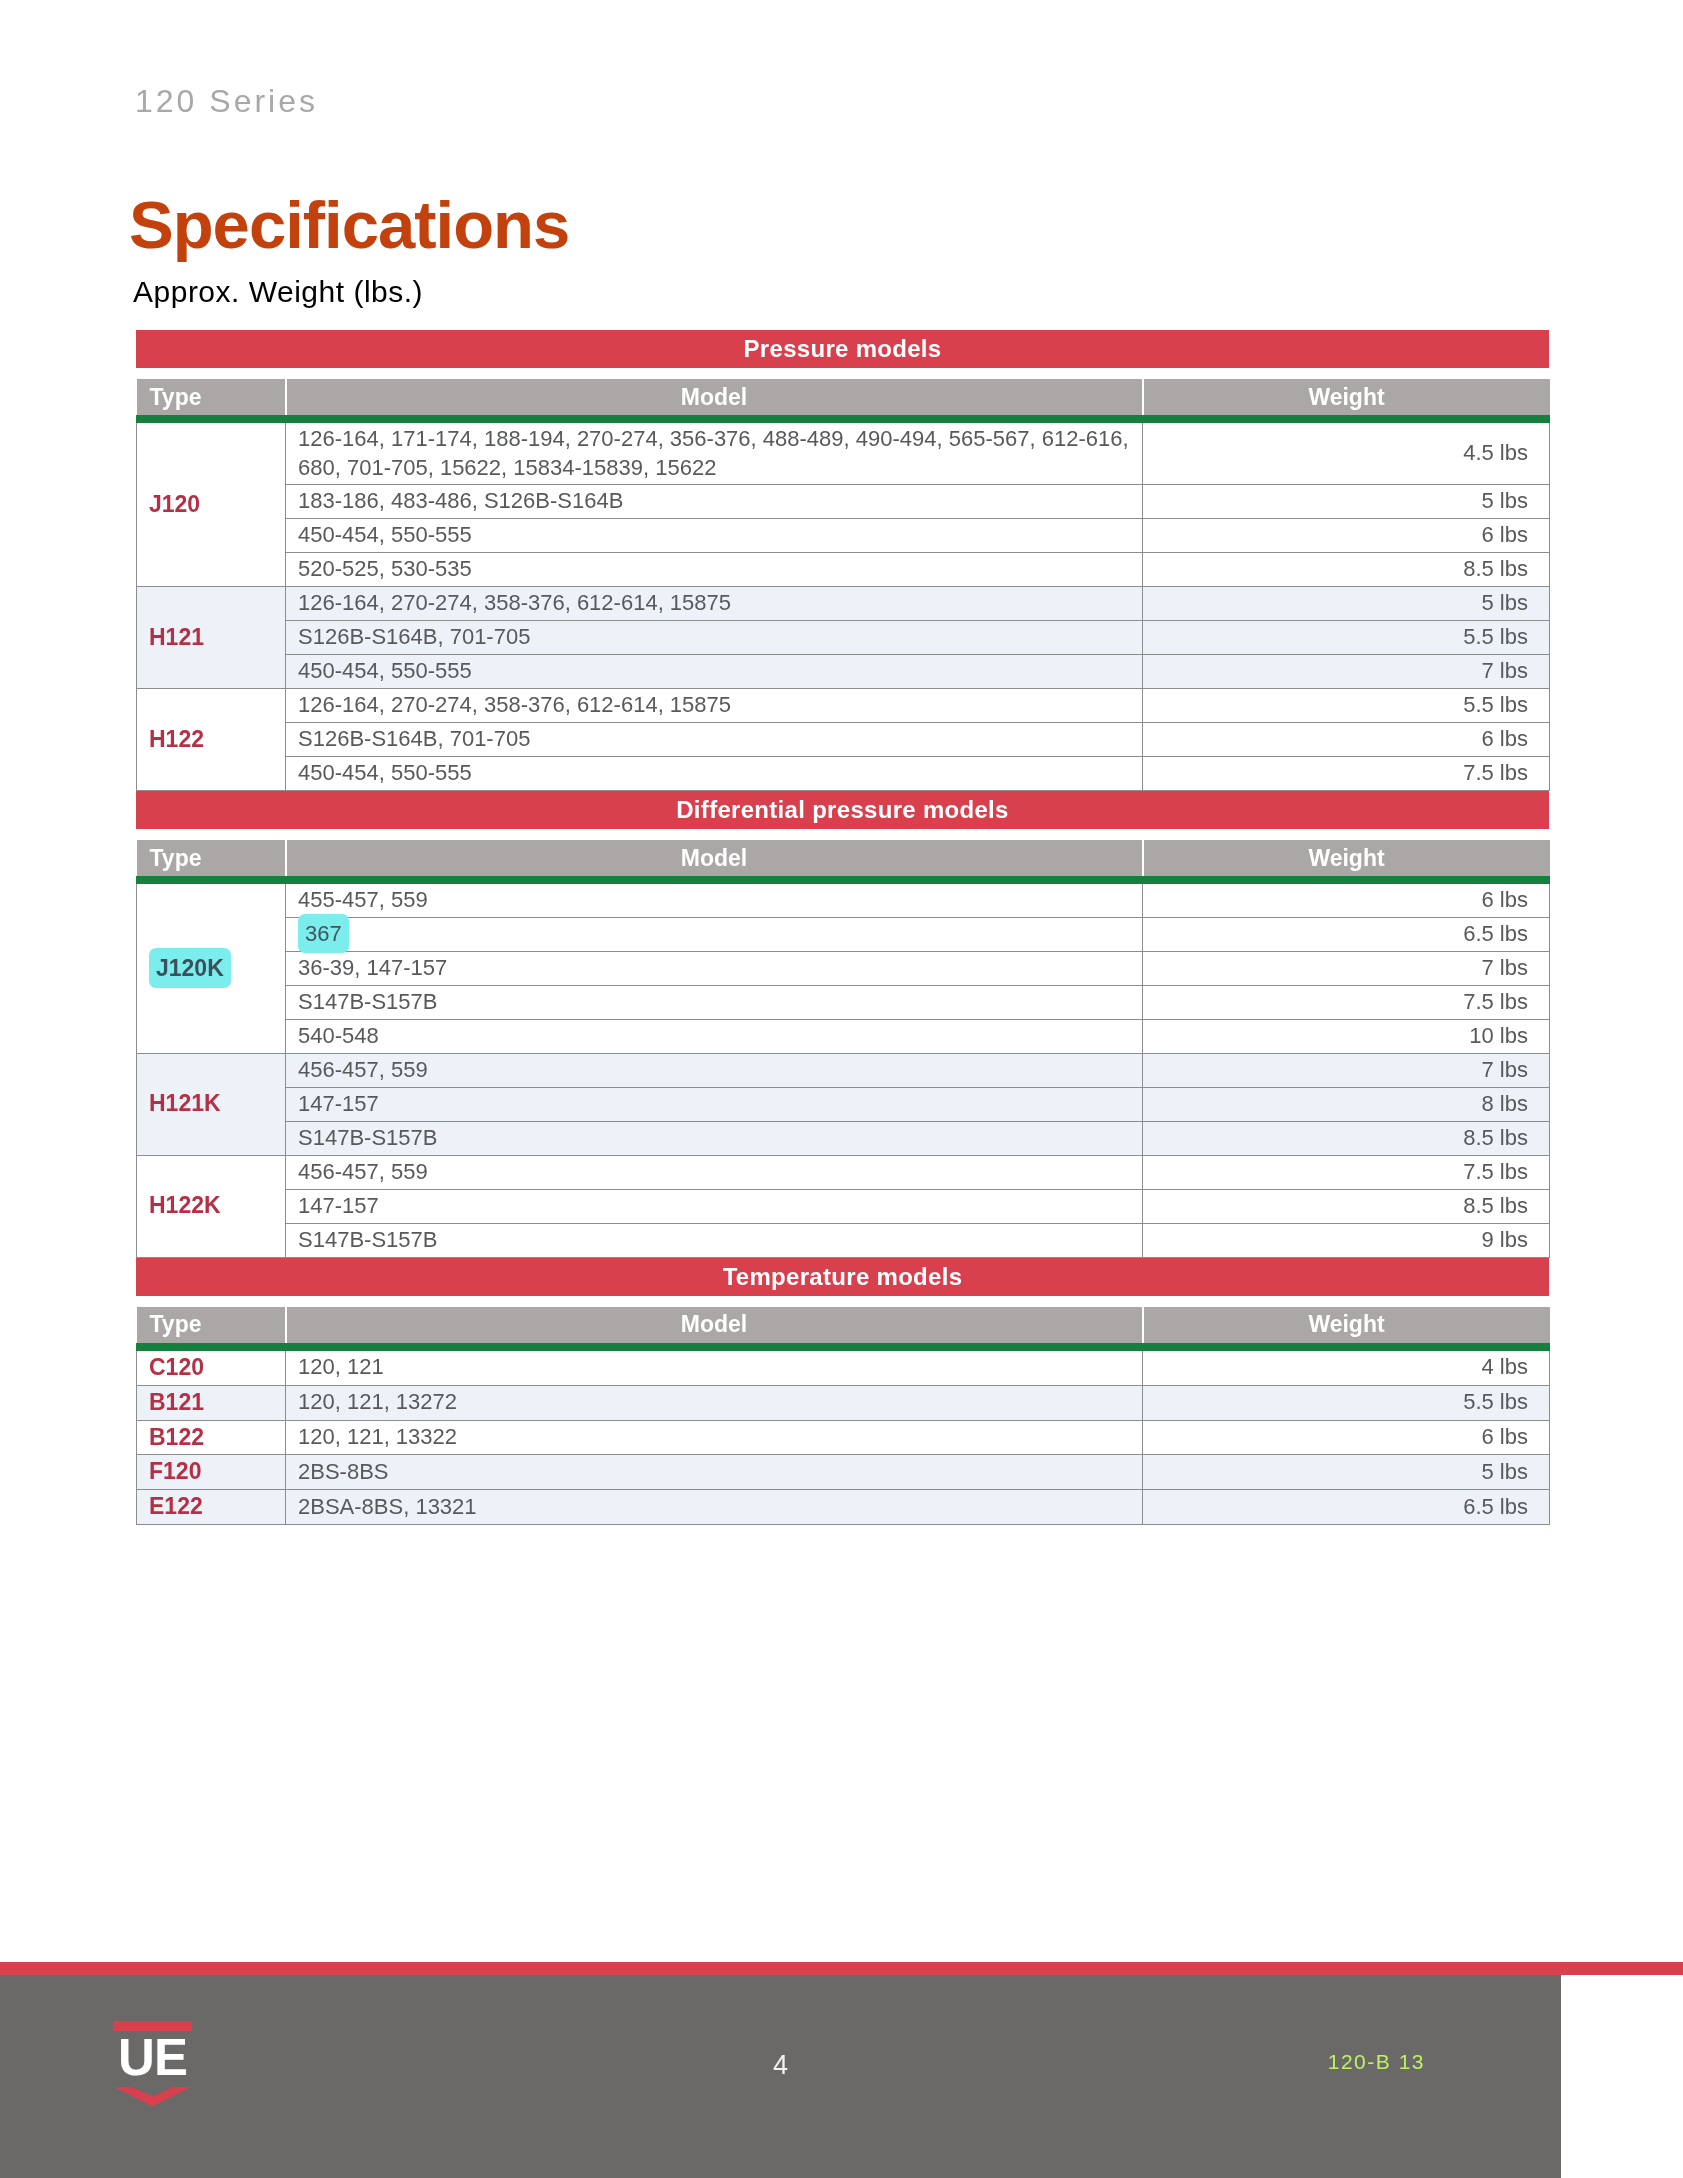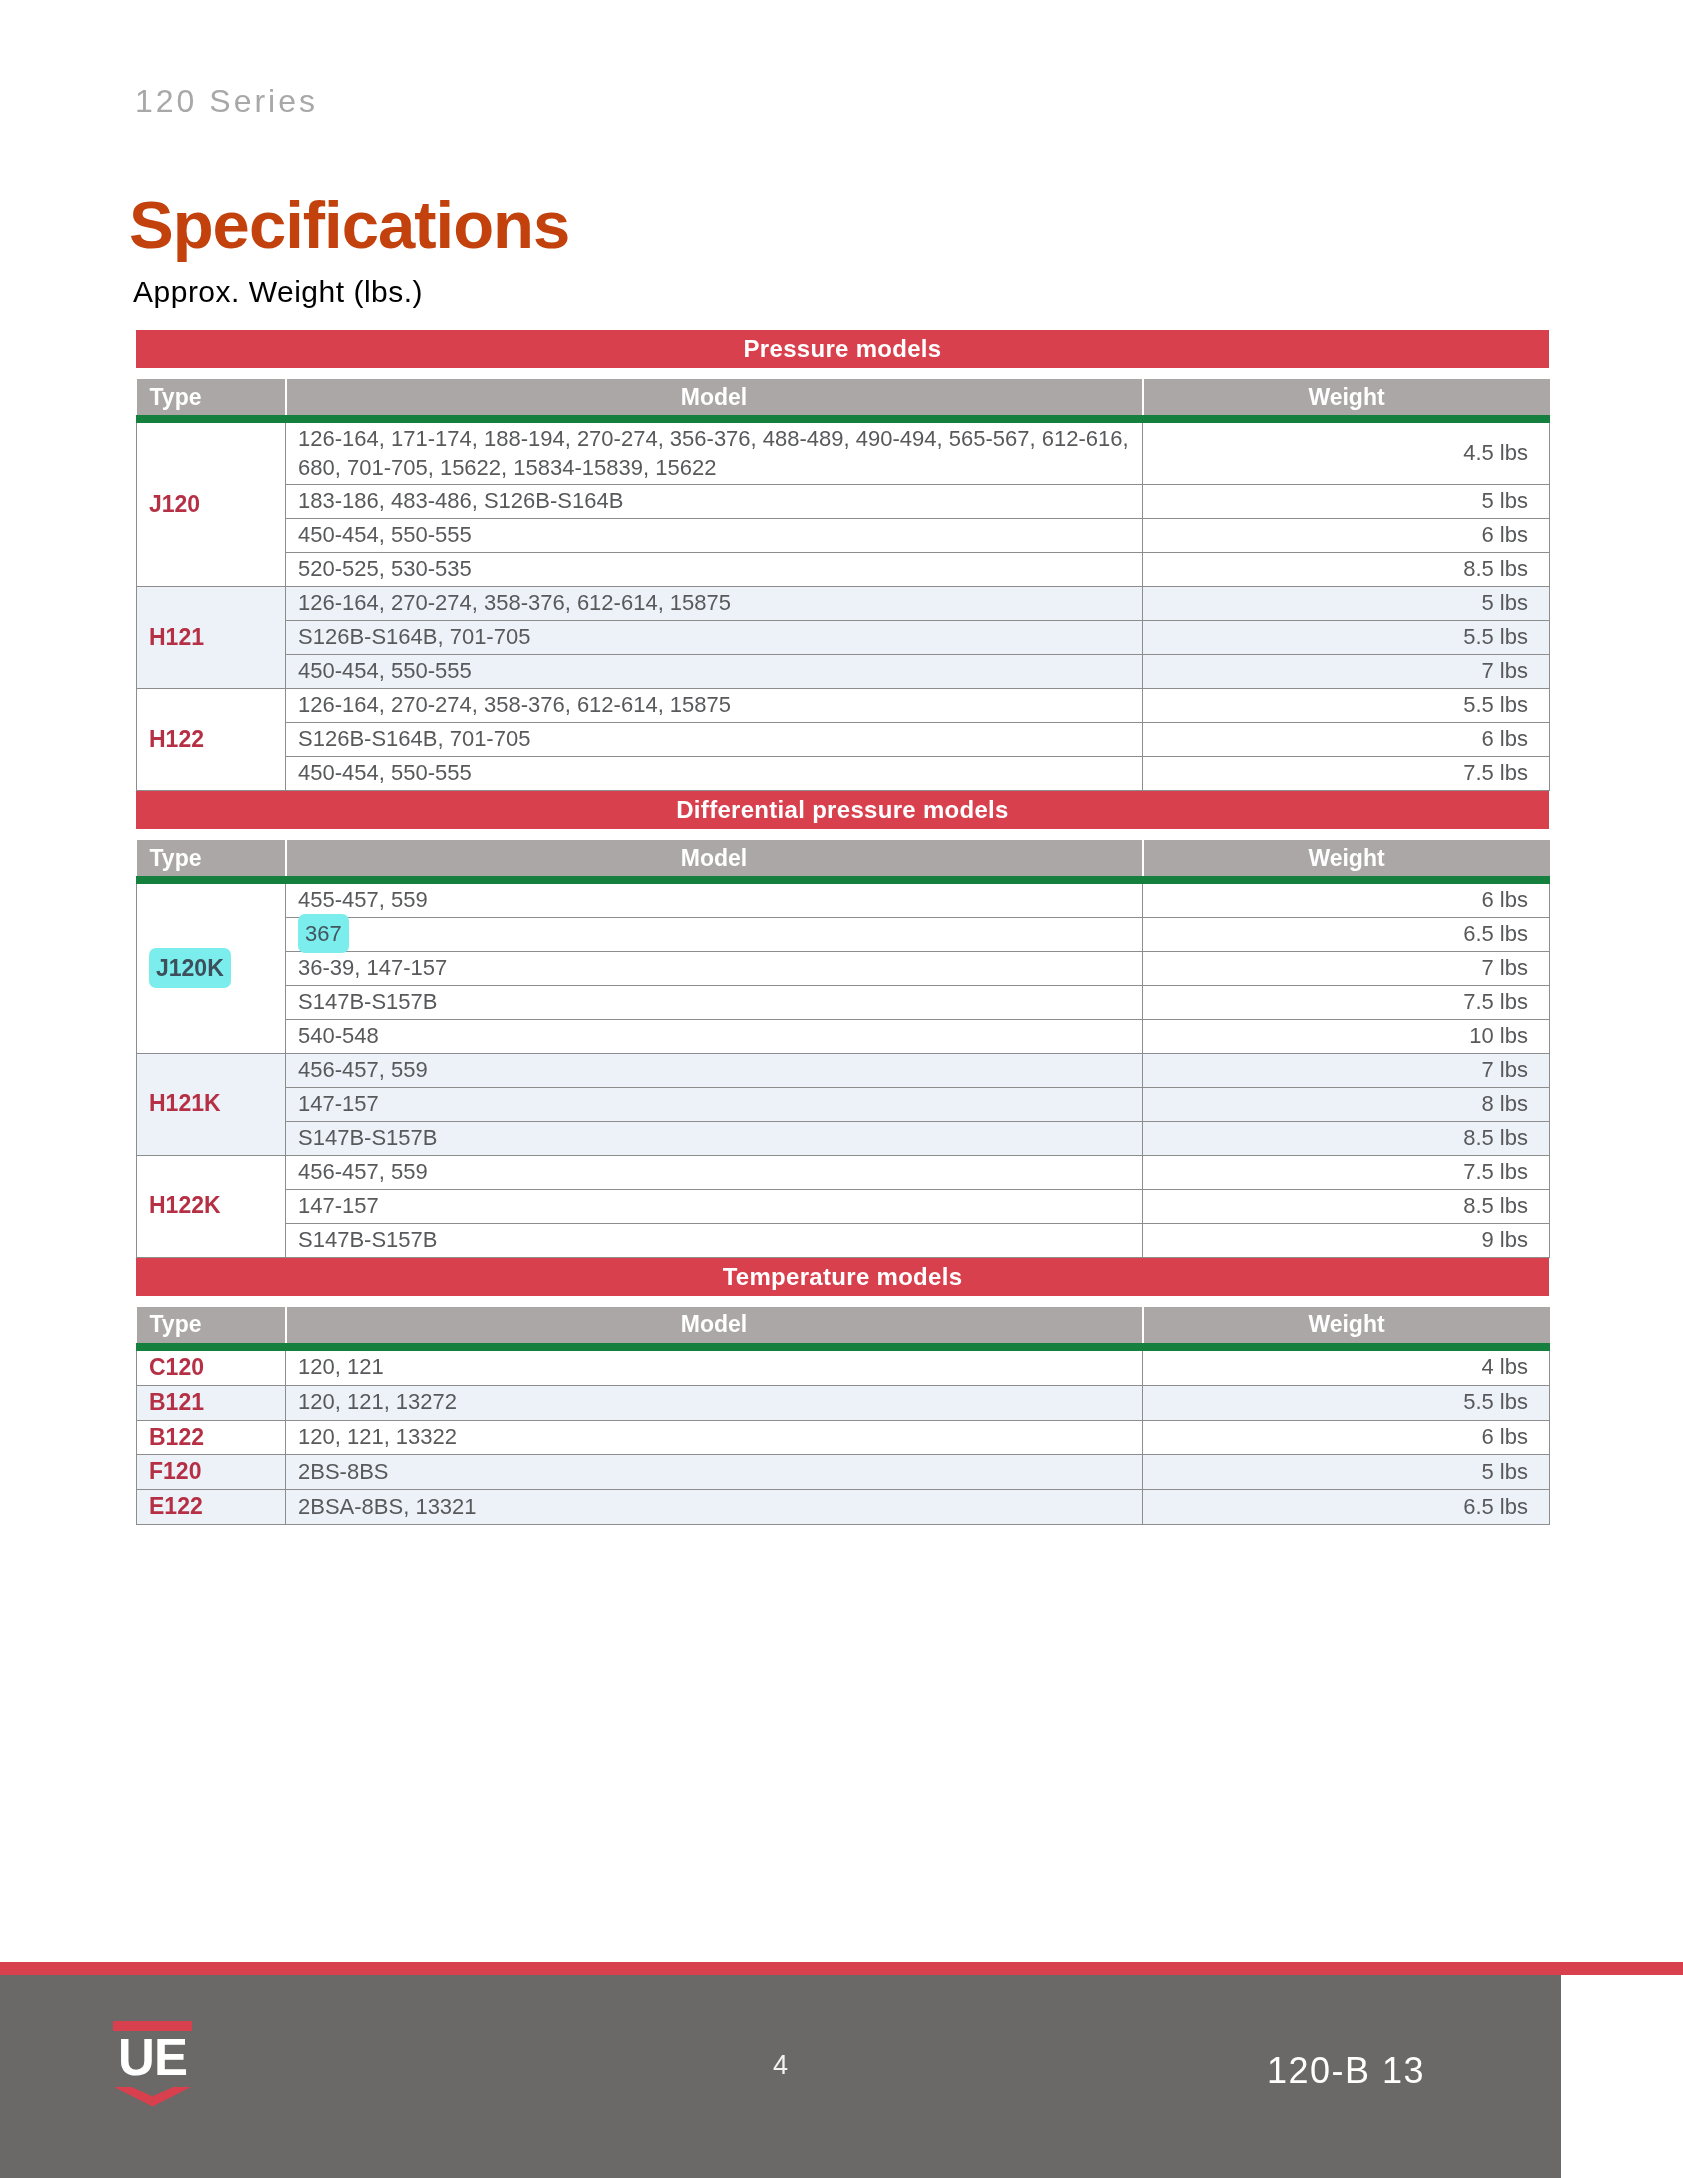--- a/index.html
+++ b/index.html
@@ -30,21 +30,21 @@
   td.cell-model mark.hl{color:#44545e}
 
   .footer-stripe{position:absolute;left:0;top:1962px;width:1683px;height:13px;background:var(--accent-red,#d8404e)}
   .footer{position:absolute;left:0;top:1975px;width:1561px;height:203px;background:var(--footer-gray,#6b6868)}
   .ue-logo{position:absolute;left:111px;top:46px;width:83px}
   .ue-logo .logo-bar{height:10px;background:var(--accent-red,#d8404e);margin:0 2px}
   .ue-logo .logo-text{color:#fff;font-size:51px;font-weight:bold;letter-spacing:-1px;text-align:center;line-height:1.05}
   .ue-logo .logo-chevron{height:20px;background:var(--accent-red,#d8404e);margin:2px 2px 0;
      clip-path:polygon(0 0,22% 0,50% 48%,78% 0,100% 0,50% 100%)}
   .footer-page{position:absolute;left:0;top:75px;width:100%;text-align:center;color:#f2f2f2;font-size:27px}
-  .footer-code{position:absolute;right:136px;top:75px;color:#ffffff;font-size:36px;letter-spacing:1.5px}
+  .footer-code{position:absolute;right:136px;top:75px;color:#bef264;font-size:21px;letter-spacing:1.5px}
 </style>
 </head>
 <body>
 
 <div class="series-label">120 Series</div>
 <h1 class="page-title">Specifications</h1>
 <div class="page-subtitle">Approx. Weight (lbs.)</div>
 
 <div class="tables">
     <section class="model-section">

